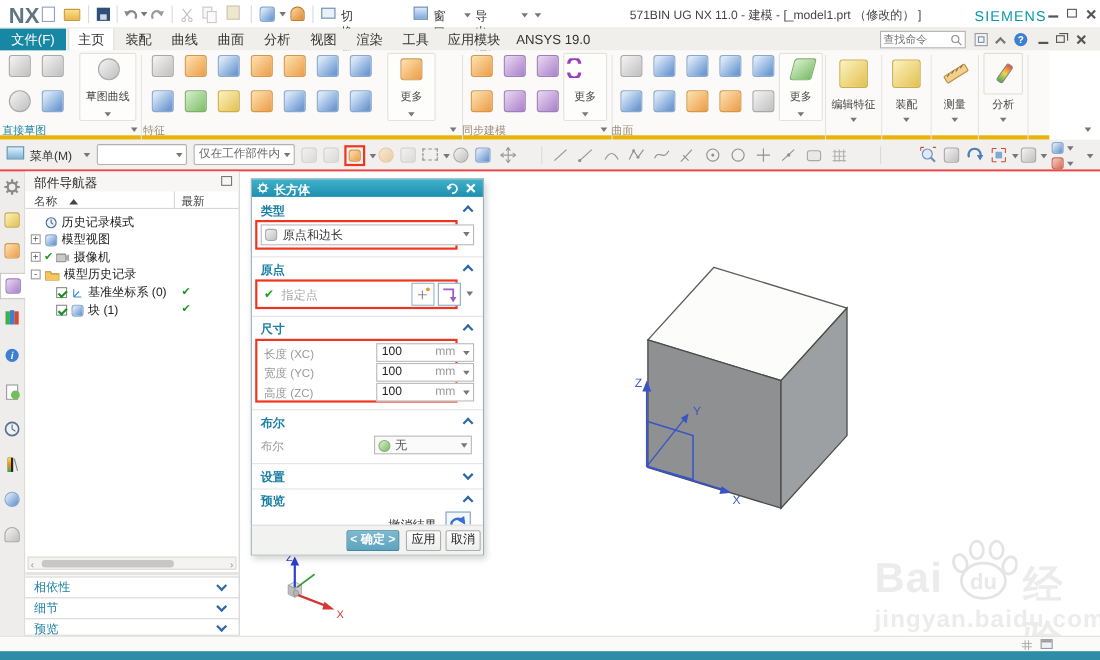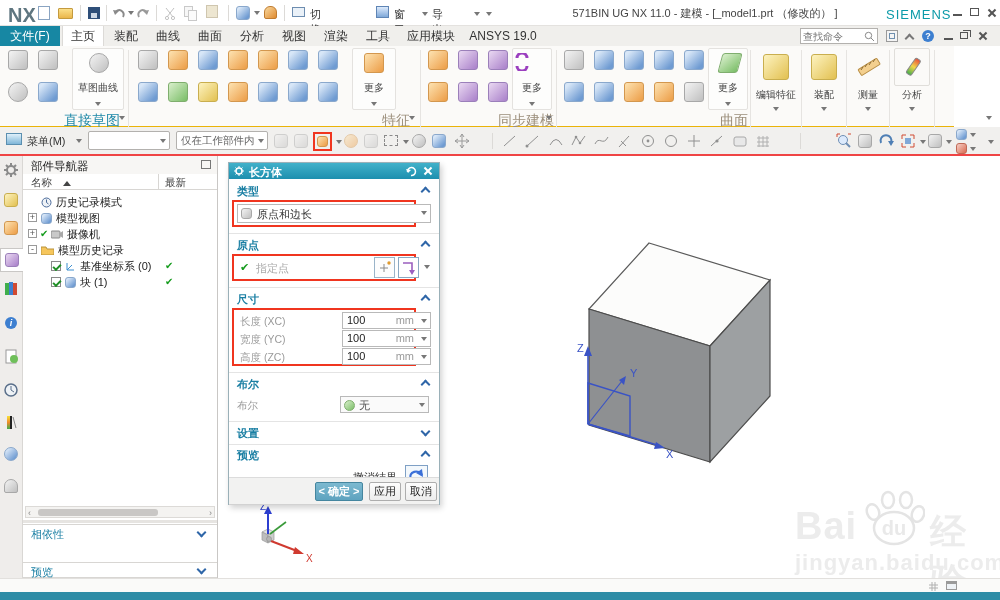--- a/index.html
+++ b/index.html
@@ -31,23 +31,23 @@
 .gr{background:linear-gradient(135deg,#f6cfc6,#d96a50);border:1px solid #c06a56}
 .ggr{background:linear-gradient(135deg,#f4f4f4,#bfbfbf);border:1px solid #a8a8a8}
 .fade{opacity:.45}
 
 #titlebar{position:absolute;left:0;top:0;width:1000px;height:26px;background:#fff;border-bottom:1px solid #e4e2df}
 
 #tabrow{position:absolute;left:0;top:26px;width:1000px;height:20px;background:#f0efec}
 .tab{position:absolute;top:0;height:20px;line-height:20px;text-align:center;font-size:12px;color:#333}
 .tab.active{background:#fff;border-left:1px solid #dcdad7;border-right:1px solid #dcdad7}
 
-#ribbon{position:absolute;left:0;top:46px;width:954px;height:81px;background:#fbfaf8;border-bottom:1px solid #eab308}
+#ribbon{position:absolute;left:0;top:46px;width:954px;height:81px;background:#fbfaf8;border-bottom:4px solid #eab308}
 .gdiv{position:absolute;top:4px;width:1px;height:118px;background:#e6e4e1;height:116px}
-.glab{position:absolute;top:66px;font-size:14px;color:#9c8f7c;text-align:right}
+.glab{position:absolute;top:66px;font-size:10px;color:#9c8f7c;text-align:left}
 .glab.hl{color:#2089a8}
 .tallbtn{position:absolute;top:2px;height:62px;width:44px;border:1px solid #e4e2df;border-radius:2px;background:#fdfdfc}
 .tallbtn .tlab{position:absolute;top:32px;width:100%;text-align:center;font-size:10px;color:#444}
 .tallbtn .caret{position:absolute;left:50%;margin-left:-3px;bottom:3px}
 .bigbtn{position:absolute;top:2px;height:62px;text-align:center}
 .bigbtn .tlab{position:absolute;top:40px;width:100%;text-align:center;font-size:10px;color:#444}
 .bigbtn .caret{position:absolute;left:50%;margin-left:-3px;bottom:-1px}
 
 #toolrow{position:absolute;left:0;top:127px;width:1000px;height:29px;background:#f1f0ee;border-bottom:2px solid #ef4444}
 .combo{position:absolute;top:4px;height:19px;background:#fff;border:1px solid #b3b1ae;border-radius:2px;font-size:10.5px;color:#666;line-height:17px;padding-left:4px;overflow:hidden}
@@ -501,20 +501,21 @@
     <span class="abs ck" style="left:142px;font-size:10px">✔</span>
   </div>
 
   <div class="abs" style="left:2px;top:350px;width:190px;height:12px;background:#f4f3f1;border:1px solid #dcdad7">
     <span class="abs" style="left:2px;top:1px;font-size:9px;color:#888">‹</span>
     <div class="abs" style="left:12px;top:2px;width:120px;height:7px;background:#c9c7c5;border-radius:3px"></div>
     <span class="abs" style="right:2px;top:1px;font-size:9px;color:#888">›</span>
   </div>
   <div class="abs" style="left:0;top:364px;width:194px;height:3px;background:#e6e4e1"></div>
   <div class="navsec" style="top:368px"><span>相依性</span><span class="chev down" style="right:12px;top:4px"></span></div>
+  <div class="navsec" style="top:387px"><span>细节</span><span class="chev down" style="right:12px;top:4px"></span></div>
   <div class="navsec" style="top:406px;border-bottom:1px solid #d8d6d3;height:16px"><span>预览</span><span class="chev down" style="right:12px;top:3px"></span></div>
 </div>
 
 <div id="viewport">
   <svg width="782" height="422">
 
     <polygon points="370,268 410,245 452,258 412,281" fill="none" stroke="#c4c4c4"></polygon>
     <polygon points="391,200 431,213 431,255 391,242" fill="none" stroke="#c4c4c4"></polygon>
 
     <polygon points="431,87 552,124 492,190 371,153" fill="#fcfcfb" stroke="#5a5a5a" stroke-width="1.2"></polygon>

